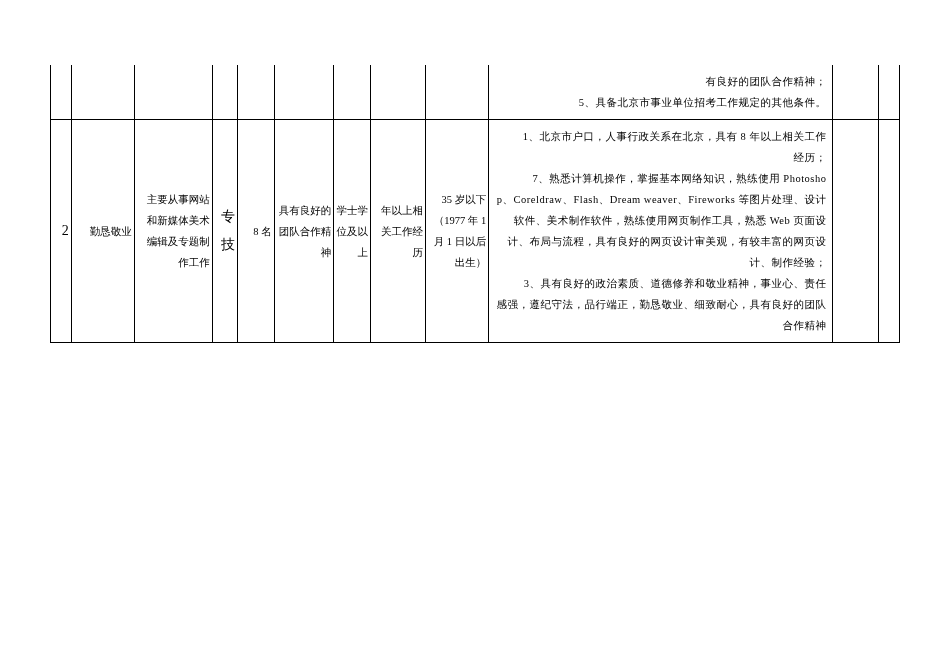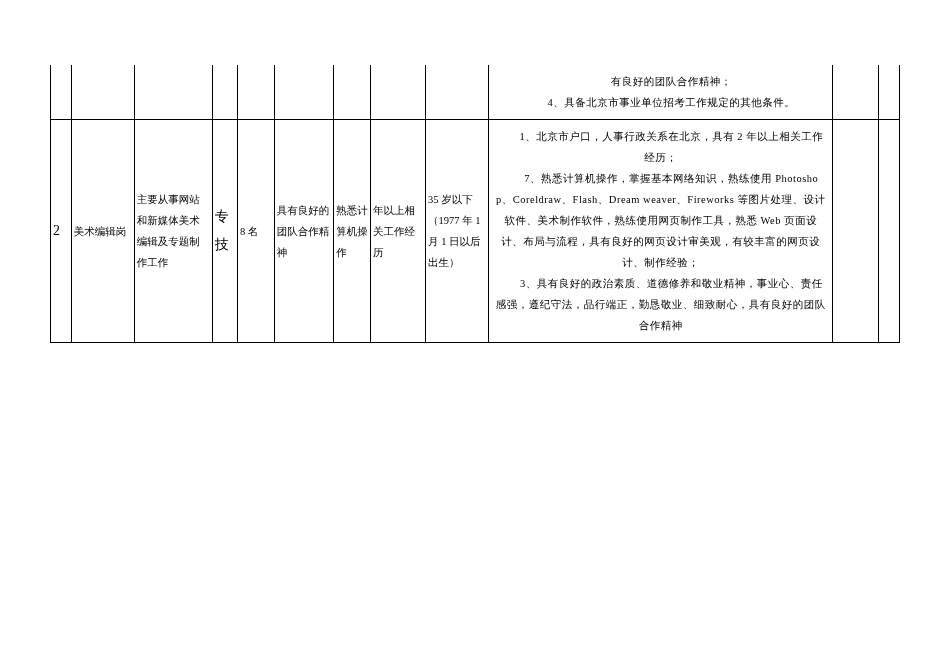--- a/index.html
+++ b/index.html
@@ -16,28 +16,28 @@
       padding: 65px 45px 40px 50px;
     }
     table {
       border-collapse: collapse;
       width: 100%;
       table-layout: fixed;
     }
     td {
       border: 1px solid #000;
       vertical-align: middle;
-      text-align: left;
+      text-align: right;
       padding: 4px 2px;
       line-height: 2.0;
       word-break: break-all;
       font-size: 10.5px;
     }
     td.req {
-      text-align: center;
+      text-align: right;
       vertical-align: top;
       padding: 6px 6px;
       line-height: 2.0;
       letter-spacing: 0.5px;
     }
     td.req p {
       text-indent: 2em;
       margin: 0;
     }
     
@@ -70,38 +70,38 @@
     <td></td>
     <td></td>
     <td class="narrowcol"></td>
     <td></td>
     <td></td>
     <td></td>
     <td></td>
     <td></td>
     <td class="req">
       <p>有良好的团队合作精神；</p>
-      <p>4、具备北京市事业单位招考工作规定的其他条件。</p>
+      <p>5、具备北京市事业单位招考工作规定的其他条件。</p>
     </td>
     <td></td>
     <td class="narrowcol"></td>
   </tr>
 
   <tr>
     <td class="narrowcol">2</td>
-    <td>美术编辑岗</td>
+    <td>勤恳敬业</td>
     <td>主要从事网站和新媒体美术编辑及专题制作工作</td>
     <td class="narrowcol">专技</td>
     <td>8 名</td>
     <td>具有良好的团队合作精神</td>
-    <td>熟悉计算机操作</td>
+    <td>学士学位及以上</td>
     <td>年以上相关工作经历</td>
     <td>35 岁以下（1977 年 1 月 1 日以后出生）</td>
     <td class="req">
-      <p>1、北京市户口，人事行政关系在北京，具有 2 年以上相关工作经历；</p>
+      <p>1、北京市户口，人事行政关系在北京，具有 8 年以上相关工作经历；</p>
       <p>7、熟悉计算机操作，掌握基本网络知识，熟练使用 Photoshop、Coreldraw、Flash、Dream weaver、Fireworks 等图片处理、设计软件、美术制作软件，熟练使用网页制作工具，熟悉 Web 页面设计、布局与流程，具有良好的网页设计审美观，有较丰富的网页设计、制作经验；</p>
       <p>3、具有良好的政治素质、道德修养和敬业精神，事业心、责任感强，遵纪守法，品行端正，勤恳敬业、细致耐心，具有良好的团队合作精神</p>
     </td>
     <td></td>
     <td class="narrowcol"></td>
   </tr>
 </tbody>
     </table>
 </div>
 

